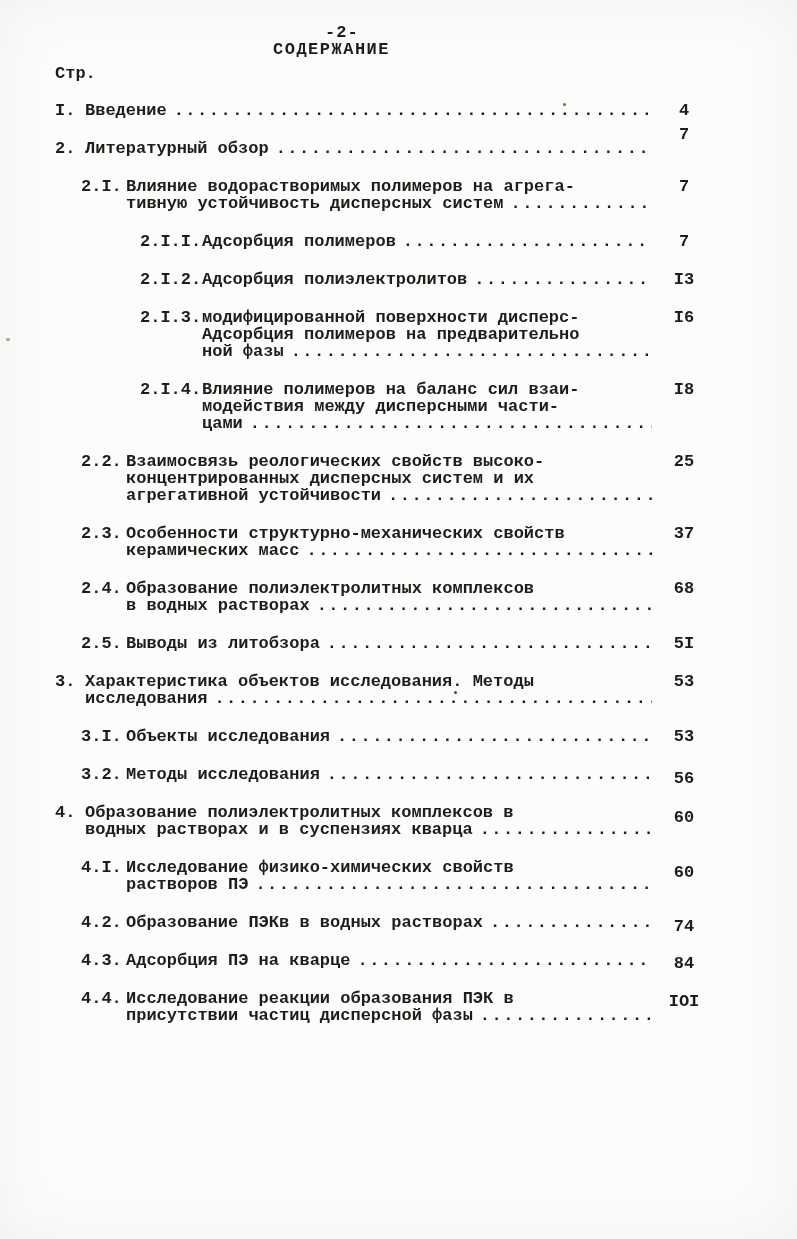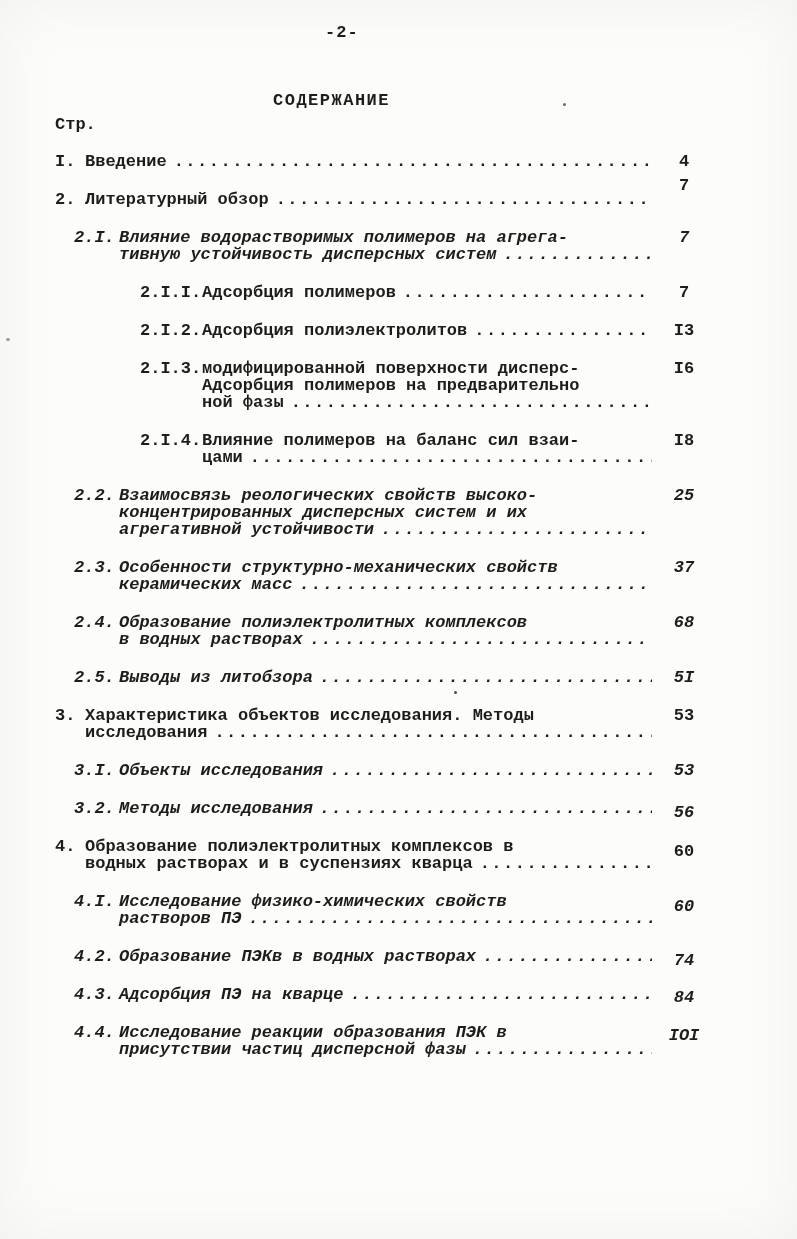--- a/index.html
+++ b/index.html
@@ -22,39 +22,38 @@
     line-height: 17px;
     color: #1d1d1c;
     box-shadow: inset 0 0 60px rgba(120,120,110,0.08);
   }
   .page-num-top {
     margin-left: 270px; 
     letter-spacing: 1px;
     white-space: nowrap;
   }
   .doc-title {
-    margin-top: 51px;
     margin-left: 218px; 
     letter-spacing: 1.5px;
     white-space: nowrap;
   }
   .col-header {
     margin-top: 7px;
     text-align: left;
     white-space: nowrap;
   }
   .toc {
     margin-top: 20px;
   }
   .entry {
     display: grid;
     margin-bottom: 21px;
   }
   .entry.level1 { grid-template-columns: 30px 1fr 56px; }
-  .entry.level2 { grid-template-columns: 45px 1fr 56px; margin-left: 19px; font-style: italic; }
+  .entry.level2 { grid-template-columns: 45px 1fr 56px; margin-left: 26px; }
   .entry.level3 { grid-template-columns: 62px 1fr 56px; margin-left: 85px; }
   .num { white-space: nowrap; }
   .body { display: block; min-width: 0; }
   .line { display: block; white-space: nowrap; justify-content: space-between; }
   .line.last { display: flex; }
   .line.last .txt { white-space: nowrap; flex: 0 0 auto; }
   .leader {
     flex: 1 1 auto;
     overflow: hidden;
     white-space: nowrap;
@@ -143,20 +142,21 @@
             <span class="txt">ной фазы</span>
             <span class="leader">..........................................................................................</span>
           </span>
         </span>
         <span class="page">I6</span>
       </div>
       <div class="entry level3">
         <span class="num">2.I.4.</span>
         <span class="body">
           <span class="line">Влияние полимеров на баланс сил взаи-</span>
+          <span class="line">модействия между дисперсными части-</span>
           <span class="line last">
             <span class="txt">цами</span>
             <span class="leader">..........................................................................................</span>
           </span>
         </span>
         <span class="page">I8</span>
       </div>
       <div class="entry level2">
         <span class="num">2.2.</span>
         <span class="body">

